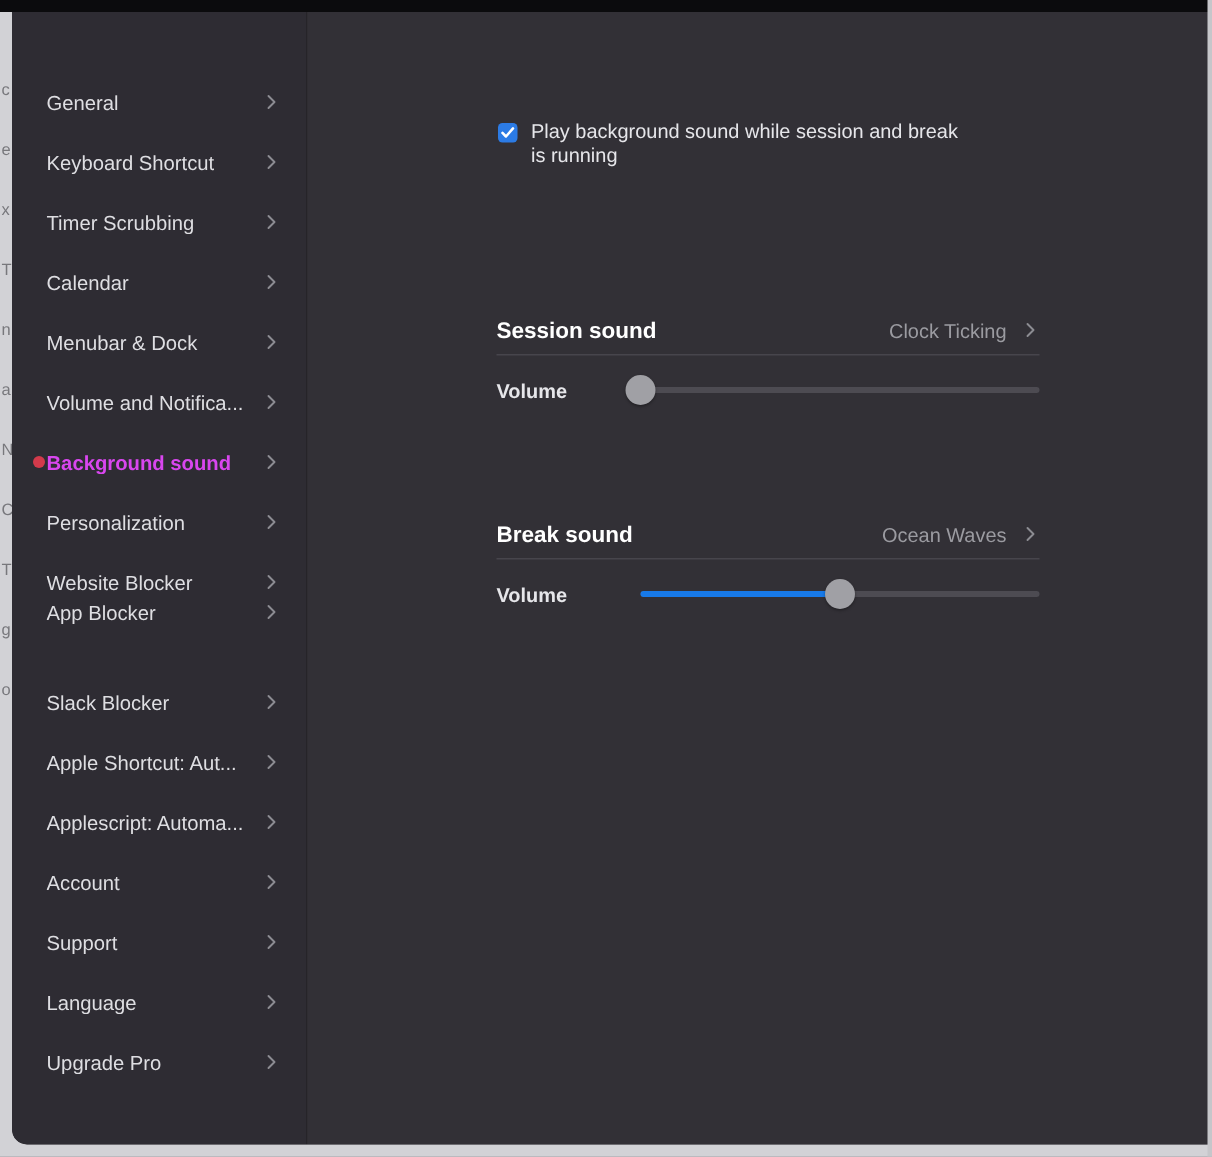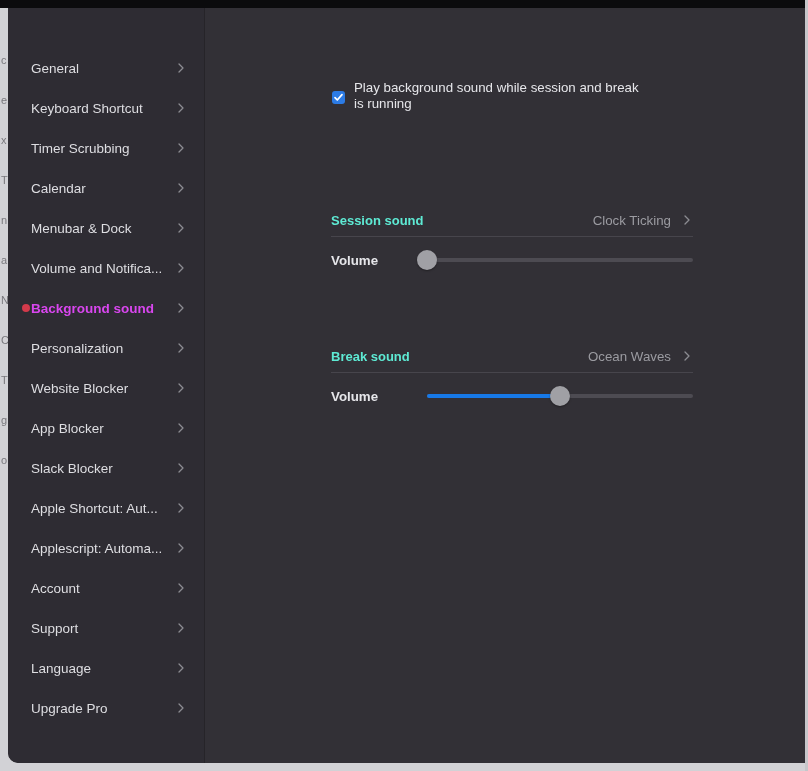--- a/index.html
+++ b/index.html
@@ -119,21 +119,21 @@
     background: #323036;
   }
 
   
   #checkbox-row {
     position: absolute;
     left: 127px;
     top: 72px;
     width: 330px;
     display: flex;
-    align-items: center;
+    align-items: flex-start;
   }
   .cbox {
     width: 13px; height: 13px;
     border-radius: 3px;
     background: #2c7be5;
     margin-top: 2px;
     flex: 0 0 auto;
     position: relative;
   }
   .cbox svg { position: absolute; left: 1px; top: 1px; }
@@ -150,22 +150,22 @@
   #group-session { top: 196px; }
   #group-break   { top: 332px; }
 
   .srow {
     position: relative;
     height: 32px;
     display: flex;
     align-items: center;
   }
   .srow-label {
-    font-size: 13px;
-    color: #5eead4;
+    font-size: 15px;
+    color: #ffffff;
     font-weight: bold;
   }
   .srow-right {
     margin-left: auto;
     display: flex;
     align-items: center;
   }
   .srow-value {
     font-size: 13.3px;
     color: #9b9ba1;
@@ -325,21 +325,21 @@
         </span>
       </div>
       <div class="nav-item" style="top: 360px;">
         <span class="nav-label">Website Blocker</span>
         <span class="nav-chev">
           <svg class="chev-svg" width="12" height="12" viewBox="0 0 12 12" aria-hidden="true">
             <path d="M4 2 L8 6 L4 10" stroke="currentColor" stroke-width="1.3" fill="none" stroke-linecap="round" stroke-linejoin="round"></path>
           </svg>
         </span>
       </div>
-      <div class="nav-item" style="top: 400px;">
+      <div class="nav-item" style="top: 380px;">
         <span class="nav-label">App Blocker</span>
         <span class="nav-chev">
           <svg class="chev-svg" width="12" height="12" viewBox="0 0 12 12" aria-hidden="true">
             <path d="M4 2 L8 6 L4 10" stroke="currentColor" stroke-width="1.3" fill="none" stroke-linecap="round" stroke-linejoin="round"></path>
           </svg>
         </span>
       </div>
       <div class="nav-item" style="top: 440px;">
         <span class="nav-label">Slack Blocker</span>
         <span class="nav-chev">

